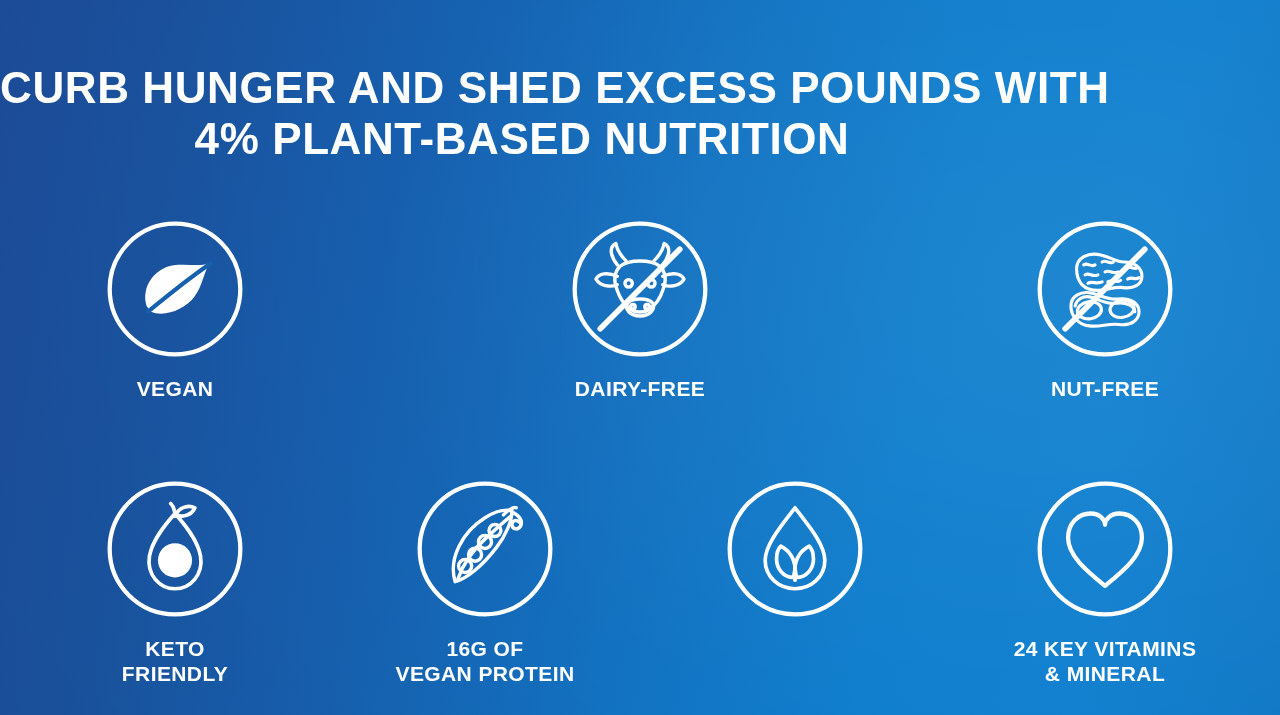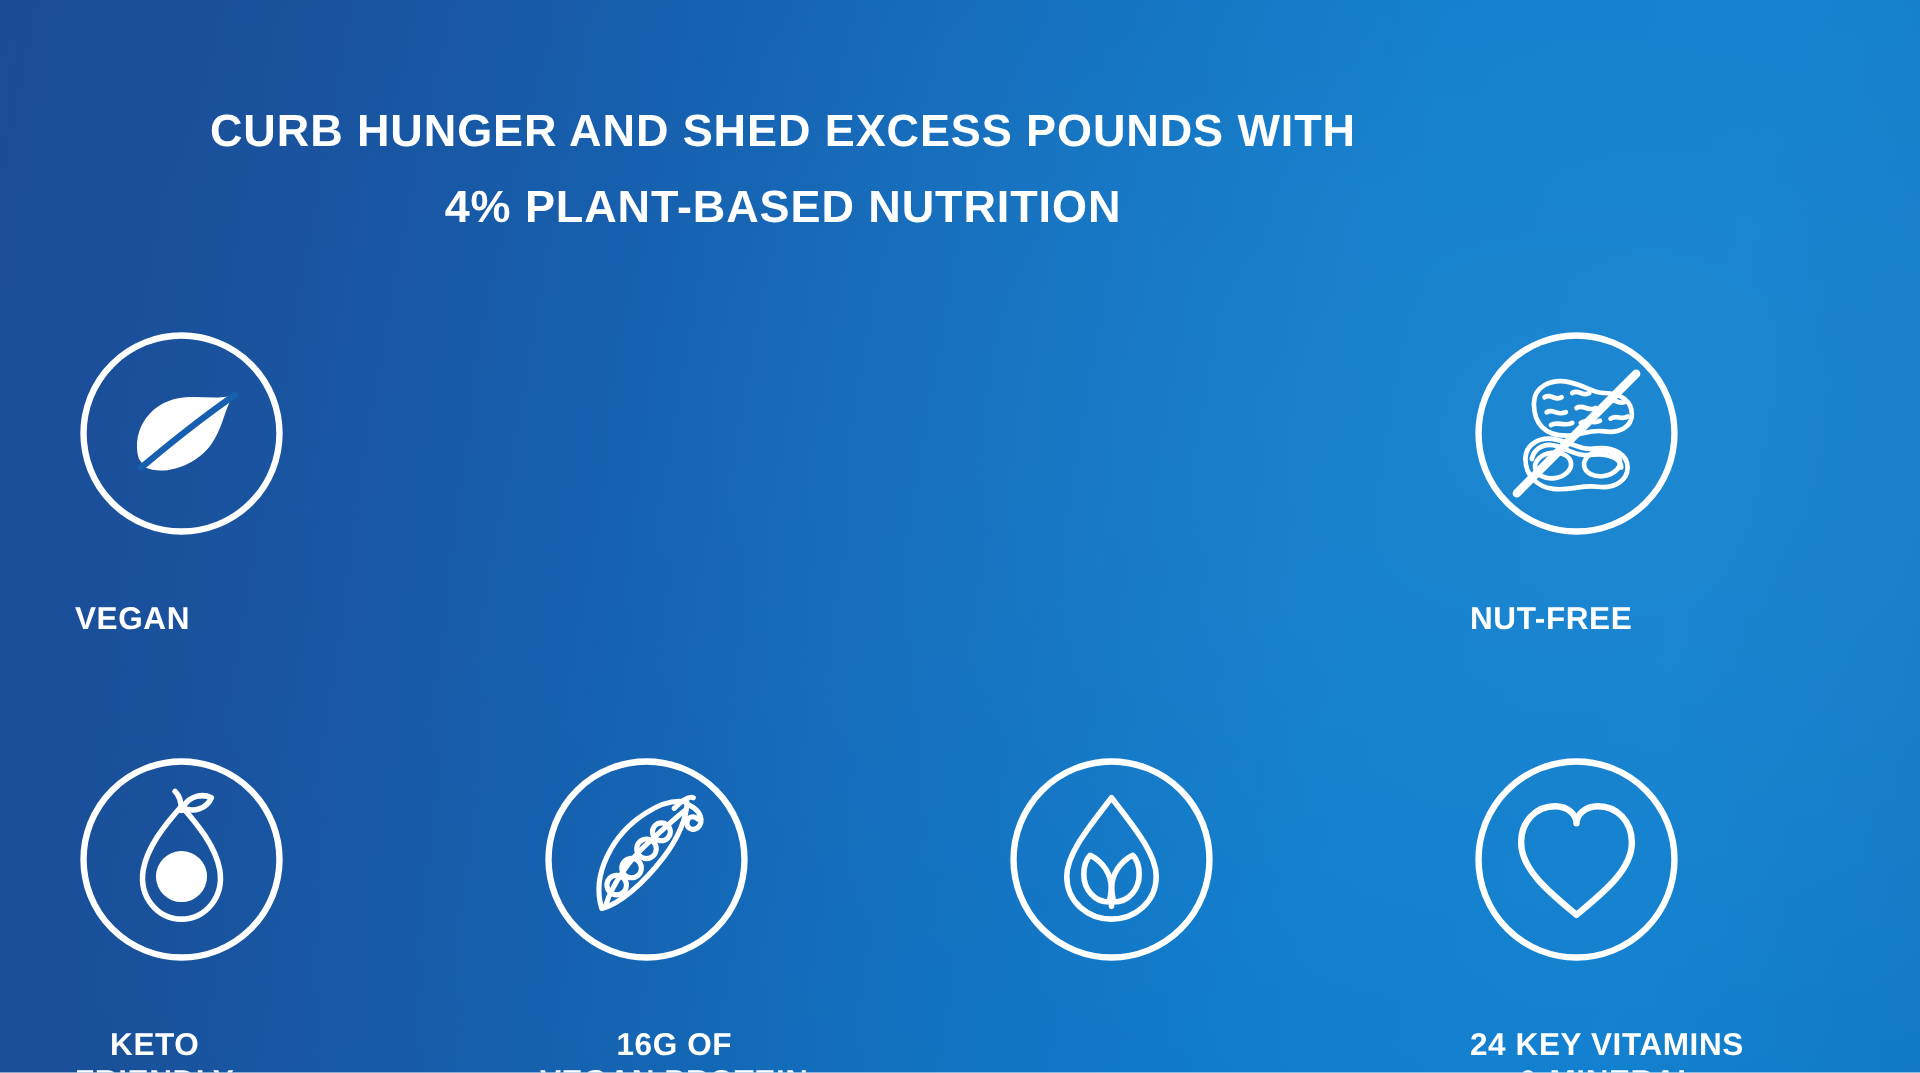--- a/index.html
+++ b/index.html
@@ -41,21 +41,21 @@
         rgba(0,0,0,0.06) 100%);
   }
 
   .headline {
     position: absolute;
     top: 62px;
     left: 0;
     width: 1044px;
     text-align: center;
     color: #ffffff;
-    font-size: 30px;
+    font-size: 44px;
     font-weight: bold;
     line-height: 51px;
     letter-spacing: 0.6px;
     z-index: 3;
   }
   .headline .line {
     display: block;
     white-space: nowrap;
   }
 
@@ -74,22 +74,21 @@
     padding: 0 50px;
   }
   .row.row-2 {
     margin-top: 77px;
   }
 
   .cell {
     width: 250px;
     display: flex;
     flex-direction: column;
-    align-items: flex-start;
-    gap: 24px;
+    align-items: center;
   }
 
   .badge {
     width: 142px;
     height: 142px;
     display: block;
   }
 
   .label {
     margin-top: 16px;
@@ -122,20 +121,46 @@
       <div class="cell">
         <svg class="badge" viewBox="0 0 100 100">
           <circle cx="50" cy="50" r="46" fill="none" stroke="#ffffff" stroke-width="3"></circle>
           <path d="M30 62 C26 48 36 34 52 33 C60 32.5 68 34 74 32
                    C70 40 69 48 64 55 C57 65 42 70 33 66 Z" fill="#ffffff"></path>
           <path d="M31 66 C42 57 56 45 75 32" fill="none" stroke="#1660af" stroke-width="3" stroke-linecap="round"></path>
         </svg>
         <div class="label">VEGAN</div>
       </div>
 
+      <div class="cell">
+        <svg class="badge" viewBox="0 0 100 100">
+          <circle cx="50" cy="50" r="46" fill="none" stroke="#ffffff" stroke-width="3"></circle>
+          <g fill="none" stroke="#ffffff" stroke-width="2.4" stroke-linecap="round" stroke-linejoin="round">
+
+            <path d="M34 33 C28 25 29 20 33 18 C34 23 37 27 40 30"></path>
+            <path d="M66 33 C72 25 71 20 67 18 C66 23 63 27 60 30"></path>
+
+            <path d="M34 41 C27 38 21 39 19 43 C22 48 29 49 34 47"></path>
+            <path d="M66 41 C73 38 79 39 81 43 C78 48 71 49 66 47"></path>
+
+            <path d="M36 34 C42 29 58 29 64 34 C69 39 68 46 66 51
+                     C64 57 61 61 57 64 C53 67 47 67 43 64
+                     C39 61 36 57 34 51 C32 46 31 39 36 34 Z"></path>
+
+            <circle cx="42" cy="46" r="2.6"></circle>
+            <circle cx="58" cy="46" r="2.6"></circle>
+
+            <path d="M41 60 C44 56 56 56 59 60 C61 64 57 69 50 69 C43 69 39 64 41 60 Z"></path>
+            <circle cx="45" cy="62.5" r="1.6"></circle>
+            <circle cx="55" cy="62.5" r="1.6"></circle>
+          </g>
+          <line x1="78" y1="22" x2="22" y2="78" stroke="#ffffff" stroke-width="4" stroke-linecap="round"></line>
+        </svg>
+        <div class="label">DAIRY-FREE</div>
+      </div>
 
       <div class="cell">
         <svg class="badge" viewBox="0 0 100 100">
           <circle cx="50" cy="50" r="46" fill="none" stroke="#ffffff" stroke-width="3"></circle>
           <g fill="none" stroke="#ffffff" stroke-width="2.2" stroke-linecap="round" stroke-linejoin="round">
 
             <path d="M30 36 C30 28 38 24 47 26 C54 27.5 58 31 63 31
                      C71 31 76 35 76 41 C76 47 70 50 63 49
                      C56 48 52 51 45 51 C35 51 30 45 30 36 Z"></path>
             <path d="M35 33 C38 31 40 35 43 33"></path>

